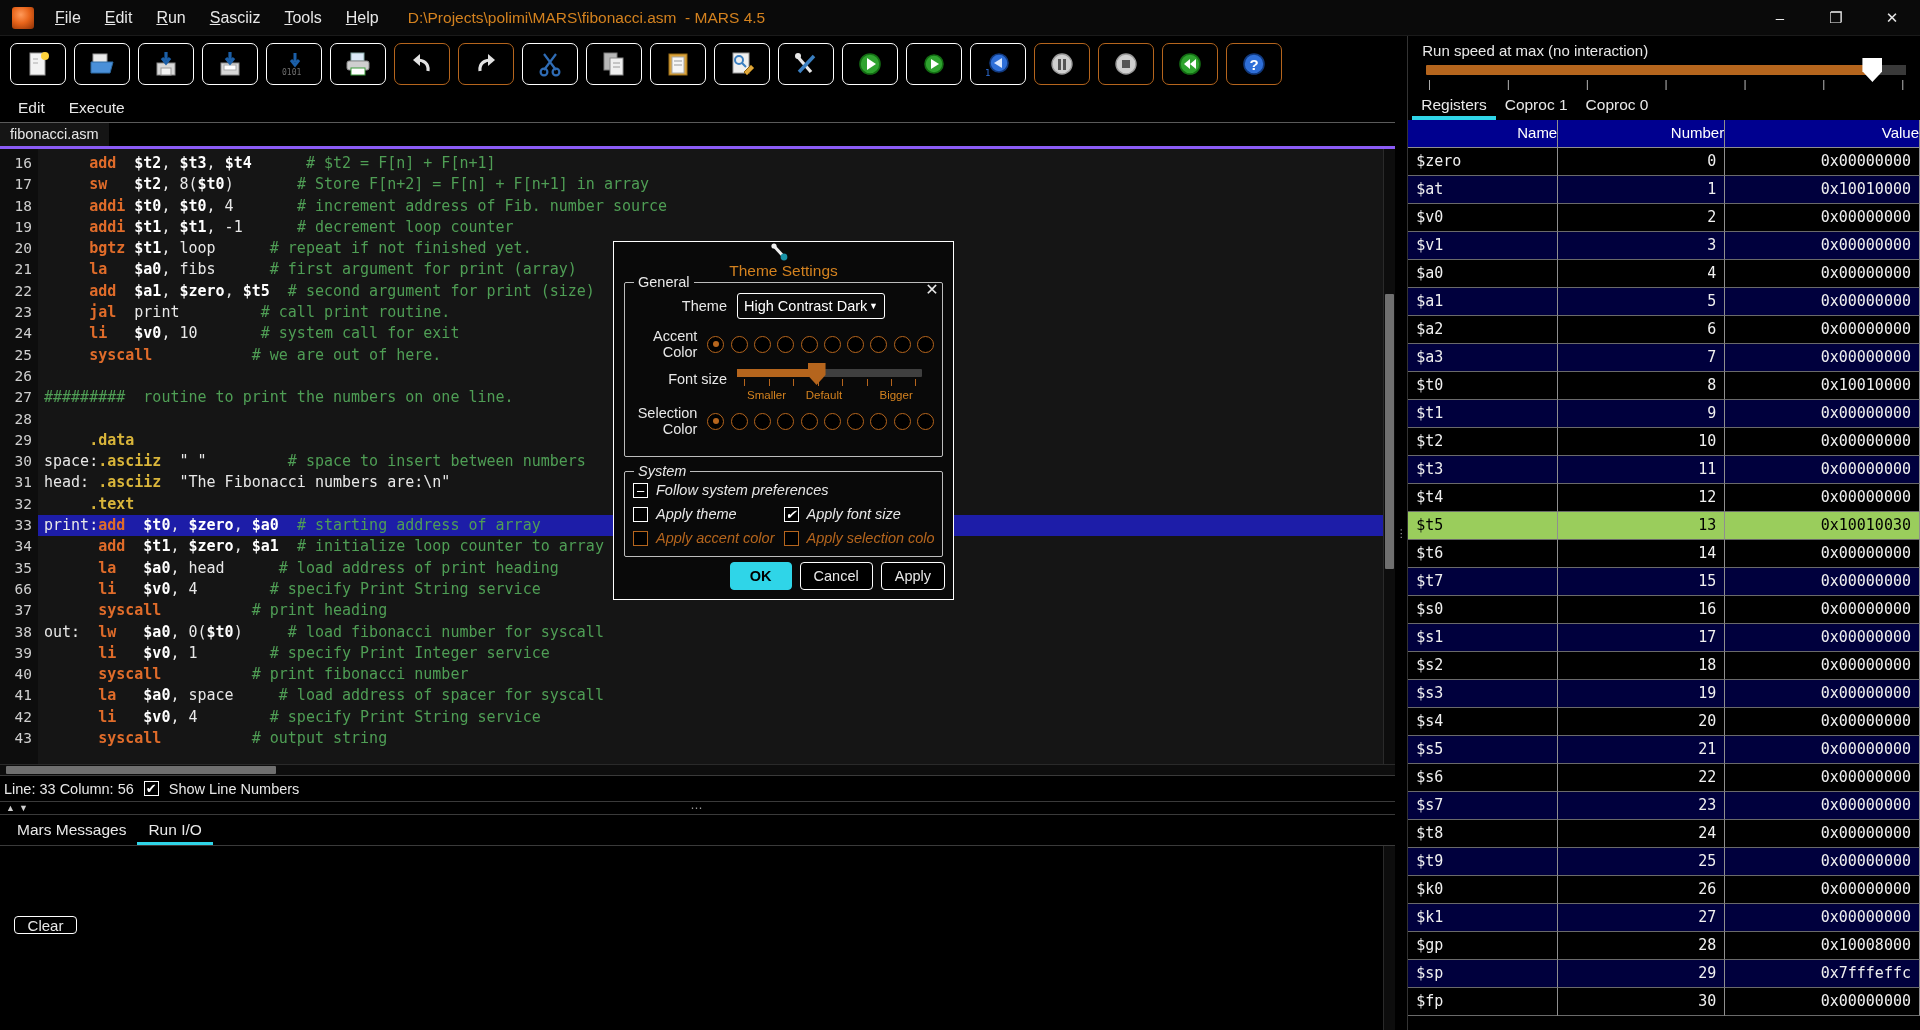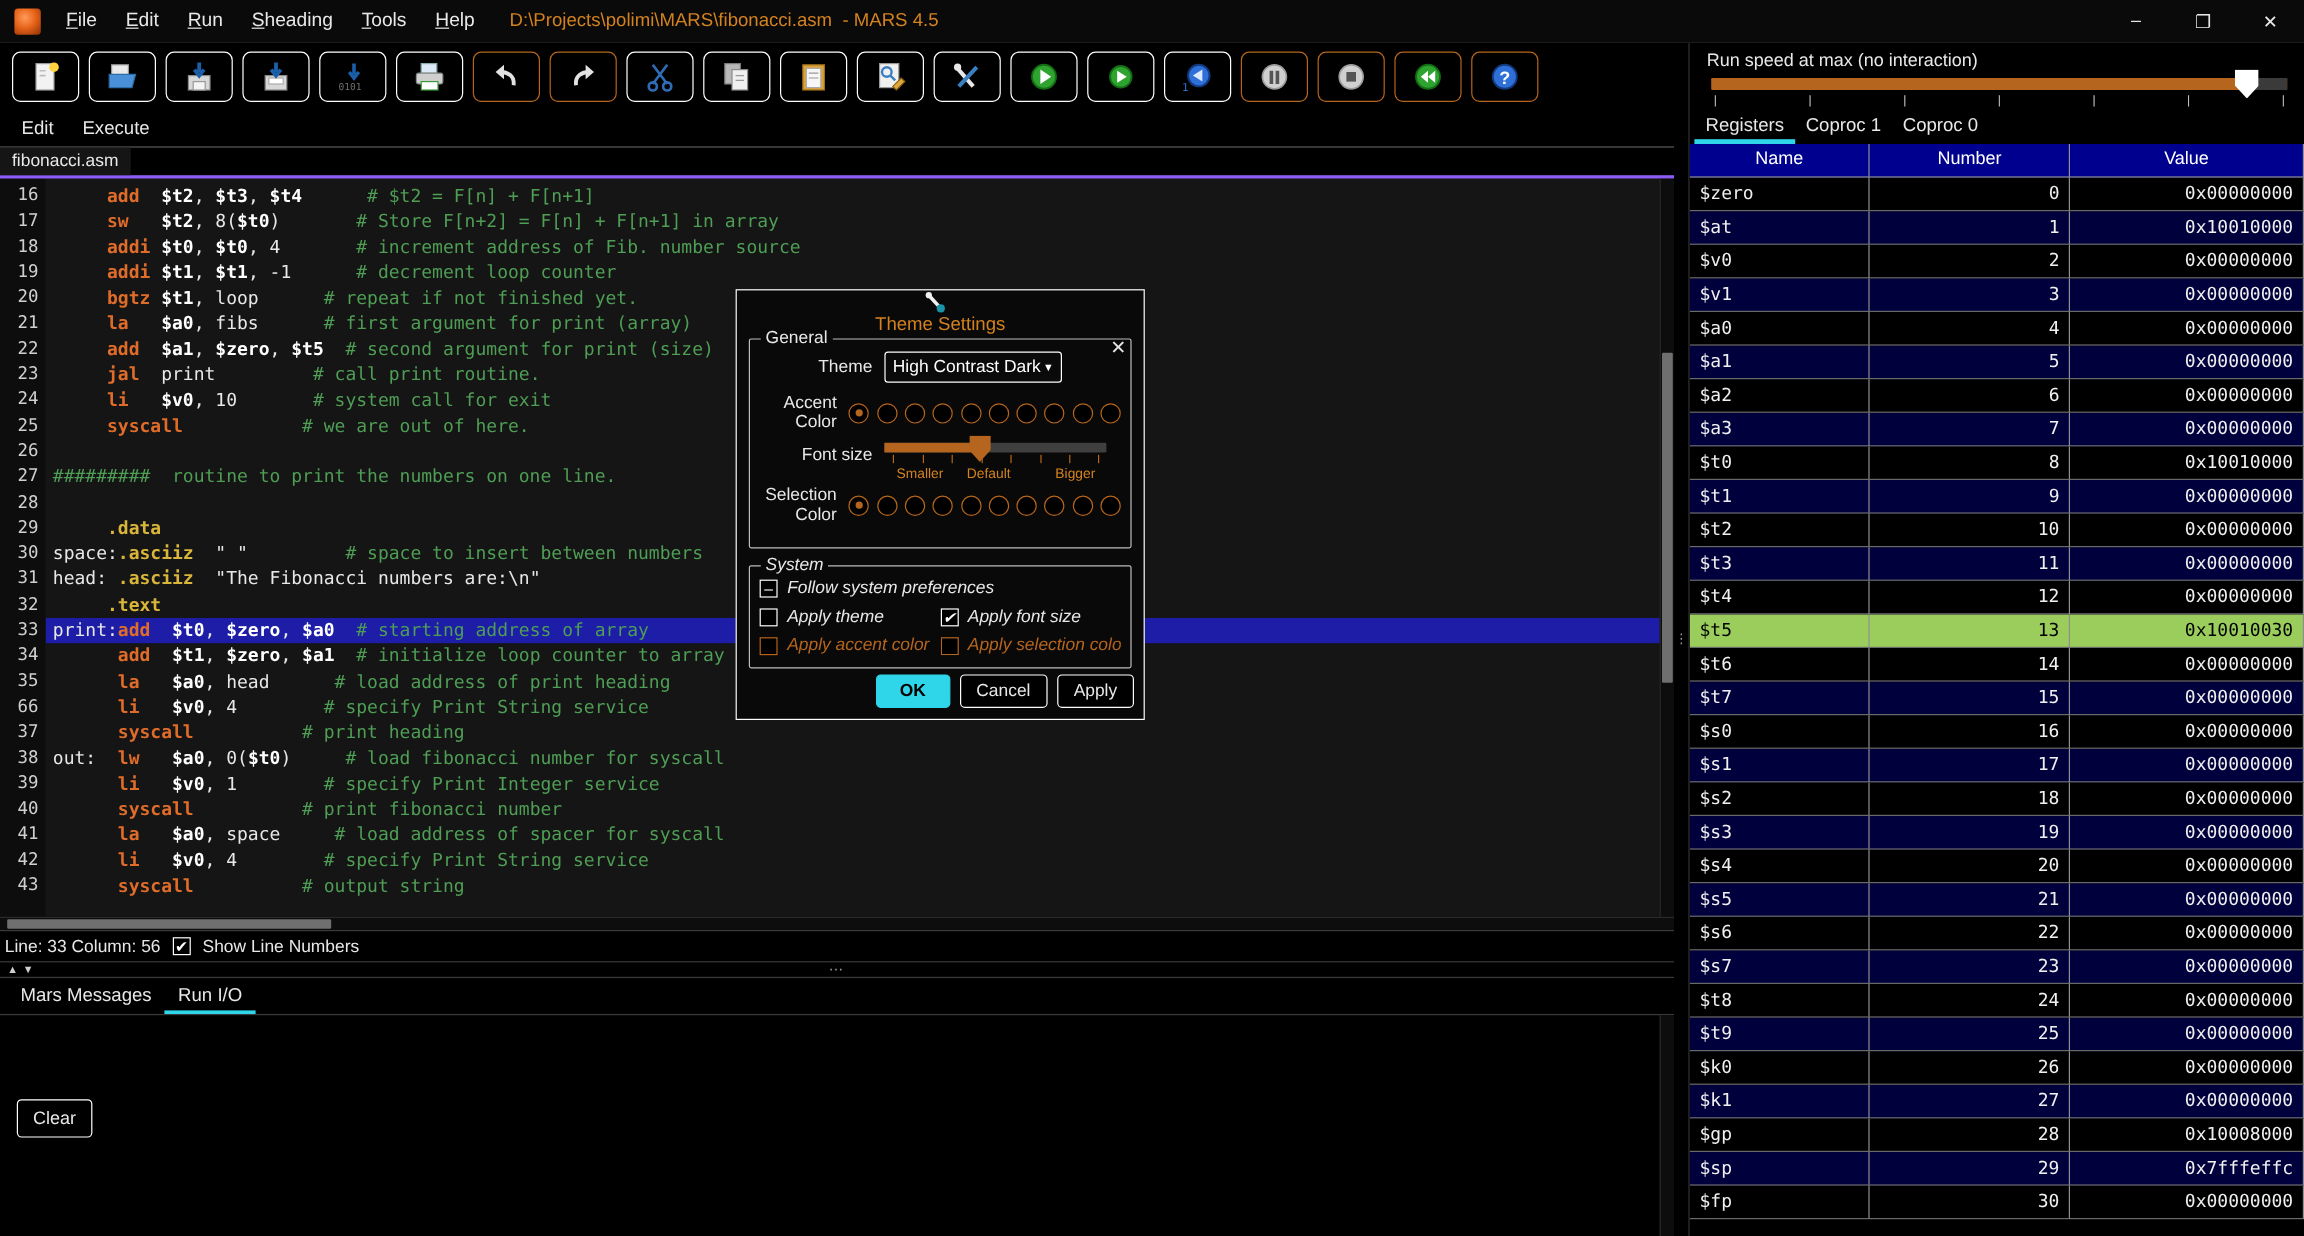--- a/index.html
+++ b/index.html
@@ -116,21 +116,21 @@
   .ctab { padding:3px 11px 6px; font-size:15.5px; color:#e8e8e8; position:relative; }
   .ctab.active::after {
     content:""; position:absolute; left:0; right:0; bottom:0; height:3px; background:#2fd5e8;
   }
   .console-body { flex:1 1 auto; position:relative; background:#000; border-top:1px solid #3a3a3a; }
   .console-text {
     font-family:"DejaVu Sans Mono", monospace; font-size:14.5px; line-height:20px;
     color:#ffffff; padding:14px 0 0 95px; white-space:pre;
   }
   .clear-btn {
-    position:absolute; left:14px; top:70px; width:63px; height:32px;
+    position:absolute; left:14px; top:70px; width:63px; height:18px;
     border:1.6px solid #ffffff; border-radius:4px; background:#000; color:#e8e8e8;
     font-size:15px; display:flex; align-items:center; justify-content:center;
   }
   .console-scroll {
     position:absolute; right:0; top:0; width:12px; height:100%; background:#0d0d0d;
     border-left:1px solid #2a2a2a;
   }
 
   
   .runspeed { padding:6px 10px 0 14px; flex:0 0 auto; }
@@ -147,21 +147,21 @@
   .speed-ticks span { color:#cfcfcf; font-size:10px; }
 
   .reg-tabs { height:30px; display:flex; align-items:flex-end; padding-left:4px; flex:0 0 30px; }
   .rtab { padding:3px 9px 6px; font-size:15.5px; color:#e8e8e8; position:relative; }
   .rtab.active::after {
     content:""; position:absolute; left:0; right:0; bottom:0; height:4px; background:#2fd5e8;
   }
   .reg-table { flex:1 1 auto; overflow:hidden; display:flex; flex-direction:column; min-height:0; }
   .reg-head { display:flex; background:#00008f; flex:0 0 28px; }
   .reg-head div {
-    font-size:15px; color:#ffffff; text-align:center; padding:4px 0;
+    font-size:15px; color:#ffffff; text-align:right; padding:4px 0;
     border-right:1px solid #8f8f8f; border-bottom:1px solid #8f8f8f;
   }
   .c-name { width:150px; flex:0 0 150px; }
   .c-num  { width:167px; flex:0 0 167px; }
   .c-val  { flex:1 1 auto; }
   .reg-rows { flex:1 1 auto; overflow:hidden; }
   .reg-row { display:flex; height:28px; }
   .reg-row.alt { background:#00003d; }
   .reg-row.hl { background:#9acd5c; }
   .reg-row > div {
@@ -245,21 +245,21 @@
 <body>
 
 <div class="app">
 
   <div class="titlebar">
     <div class="app-logo"></div>
     <div class="menu">
       <div class="menu-item"><u>F</u><span>ile</span></div>
       <div class="menu-item"><u>E</u><span>dit</span></div>
       <div class="menu-item"><u>R</u><span>un</span></div>
-      <div class="menu-item"><u>S</u><span>heading</span></div>
+      <div class="menu-item"><u>S</u><span>asciiz</span></div>
       <div class="menu-item"><u>T</u><span>ools</span></div>
       <div class="menu-item"><u>H</u><span>elp</span></div>
     </div>
     <div class="title-path">
       <span>D:\Projects\polimi\MARS\fibonacci.asm</span>&nbsp;&nbsp;<span>- MARS 4.5</span>
     </div>
     <div class="win-ctl">
       <div class="win-btn">–</div>
       <div class="win-btn">❐</div>
       <div class="win-btn close">✕</div>

